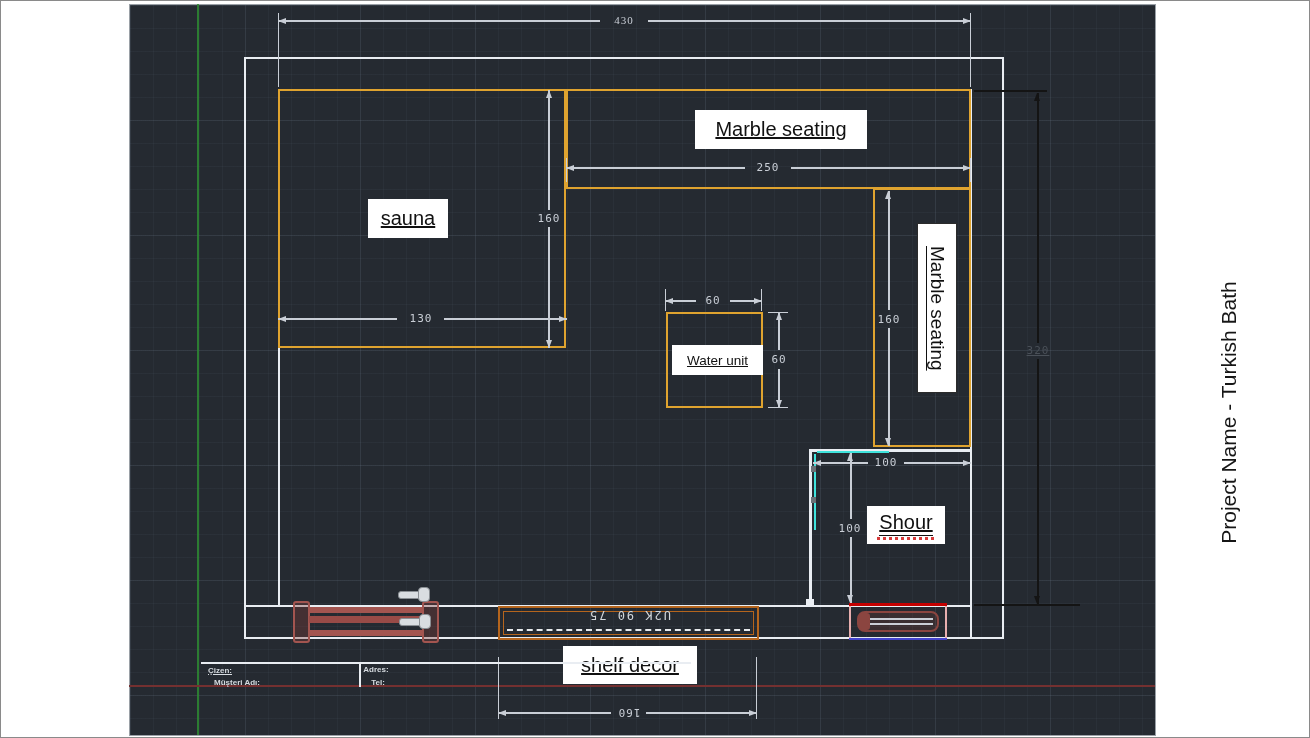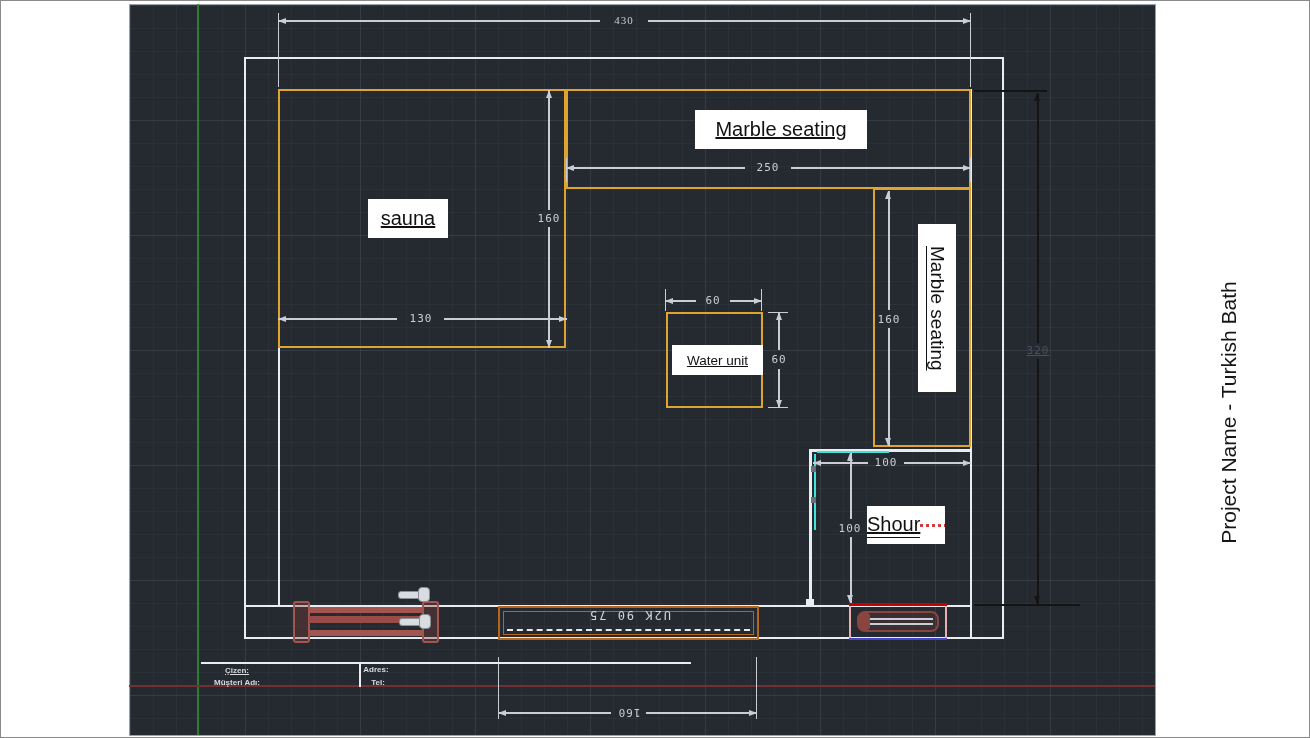--- a/index.html
+++ b/index.html
@@ -174,27 +174,28 @@
   <div class="abs dim" style="left:497px;top:711px;width:113px;height:1.5px;"></div>
   <div class="abs dim" style="left:645px;top:711px;width:111px;height:1.5px;"></div>
   <div class="abs dimtext flip" style="left:611px;top:705px;width:34px;">160</div>
   <div class="ar l" style="left:497px;top:709px;"></div>
   <div class="ar r" style="left:748px;top:709px;"></div>
 
   <div class="abs label" style="left:694px;top:109px;width:172px;height:39px;">Marble seating</div>
   <div class="abs label" style="left:367px;top:198px;width:80px;height:39px;">sauna</div>
   <div class="abs label small" style="left:671px;top:344px;width:91px;height:30px;">Water unit</div>
   <div class="abs label vert" style="left:916px;top:222px;width:40px;height:170px;">Marble seating</div>
-  <div class="abs label" style="left:866px;top:505px;width:78px;height:38px;flex-direction:row;">
+  <div class="abs label" style="left:866px;top:505px;width:78px;height:38px;flex-direction:column;">
     <span class="shour-inner">Shour</span>
     <div class="wavy" style="width:58px;"></div>
   </div>
+  <div class="abs label" style="left:562px;top:645px;width:134px;height:38px;">shelf decor</div>
 
   <div class="abs wall" style="left:200px;top:661px;width:490px;height:1.5px;"></div>
   <div class="abs wall" style="left:358px;top:661px;width:1.5px;height:25px;"></div>
-  <div class="abs tbtext" style="left:206px;top:665px;width:60px;text-decoration:underline;">Çizen:</div>
+  <div class="abs tbtext" style="left:189px;top:665px;width:60px;text-decoration:underline;">Çizen:</div>
   <div class="abs tbtext" style="left:196px;top:677px;width:80px;">Müşteri Adı:</div>
   <div class="abs tbtext" style="left:350px;top:664px;width:50px;">Adres:</div>
   <div class="abs tbtext" style="left:352px;top:677px;width:50px;">Tel:</div>
 
   <div class="abs sidetitle" style="left:1058px;top:399px;width:340px;height:25px;">Project Name - Turkish Bath</div>
 
 </div>
 
 </body></html>

